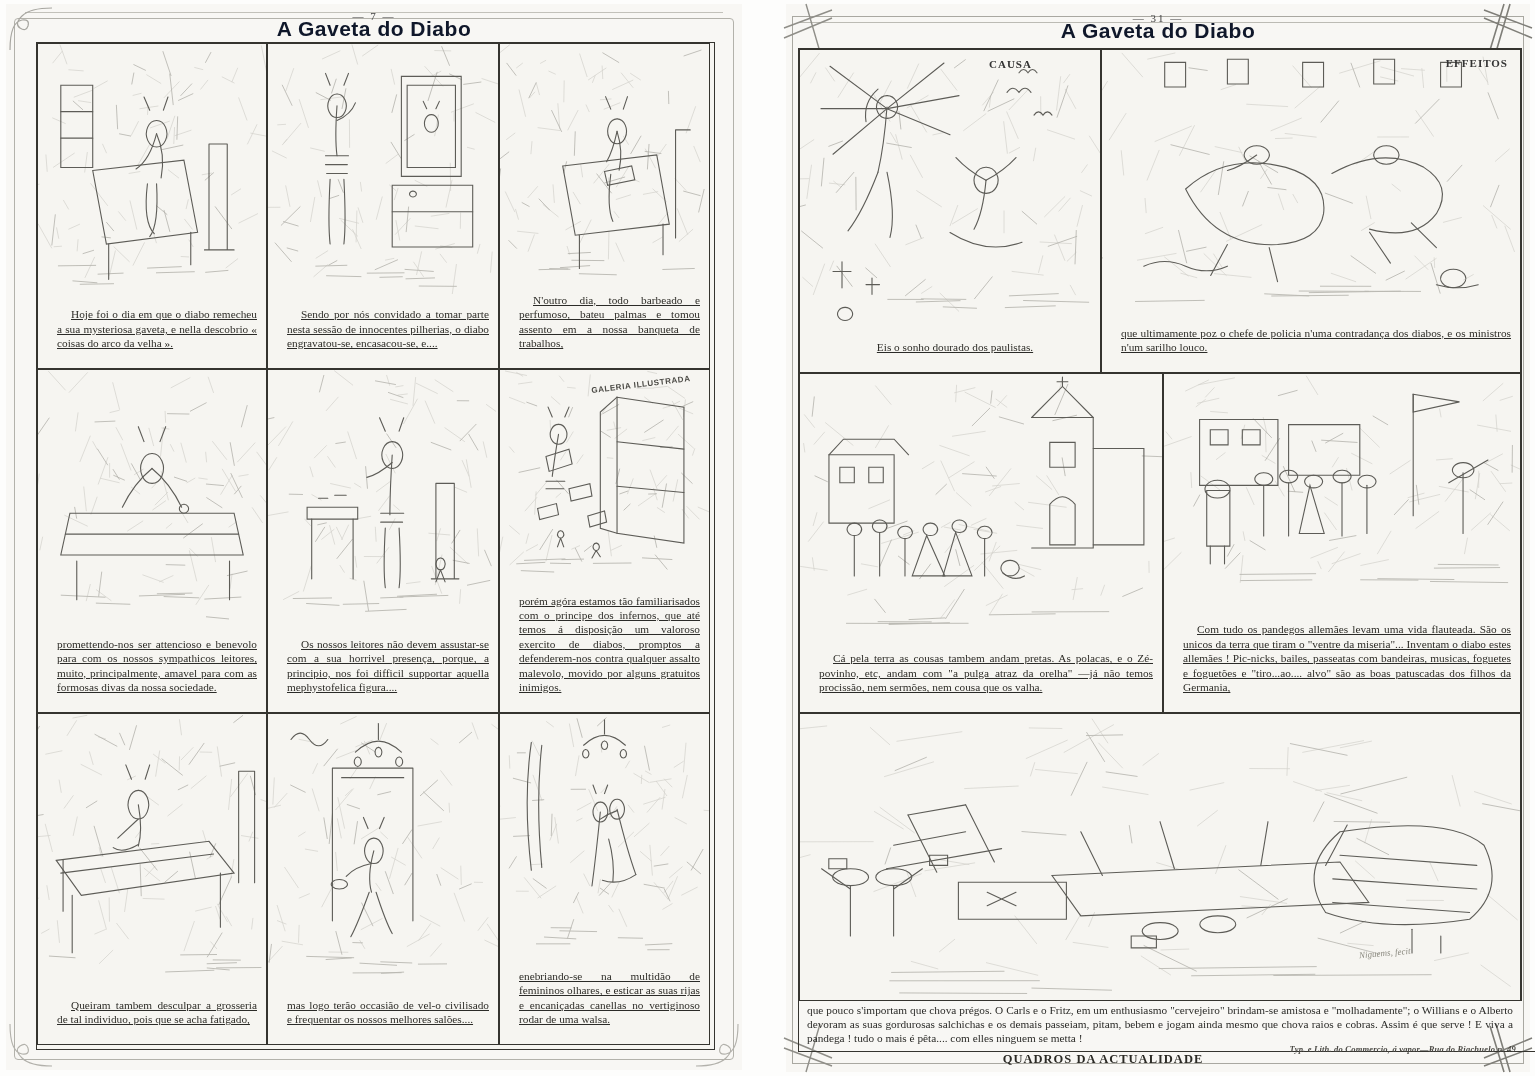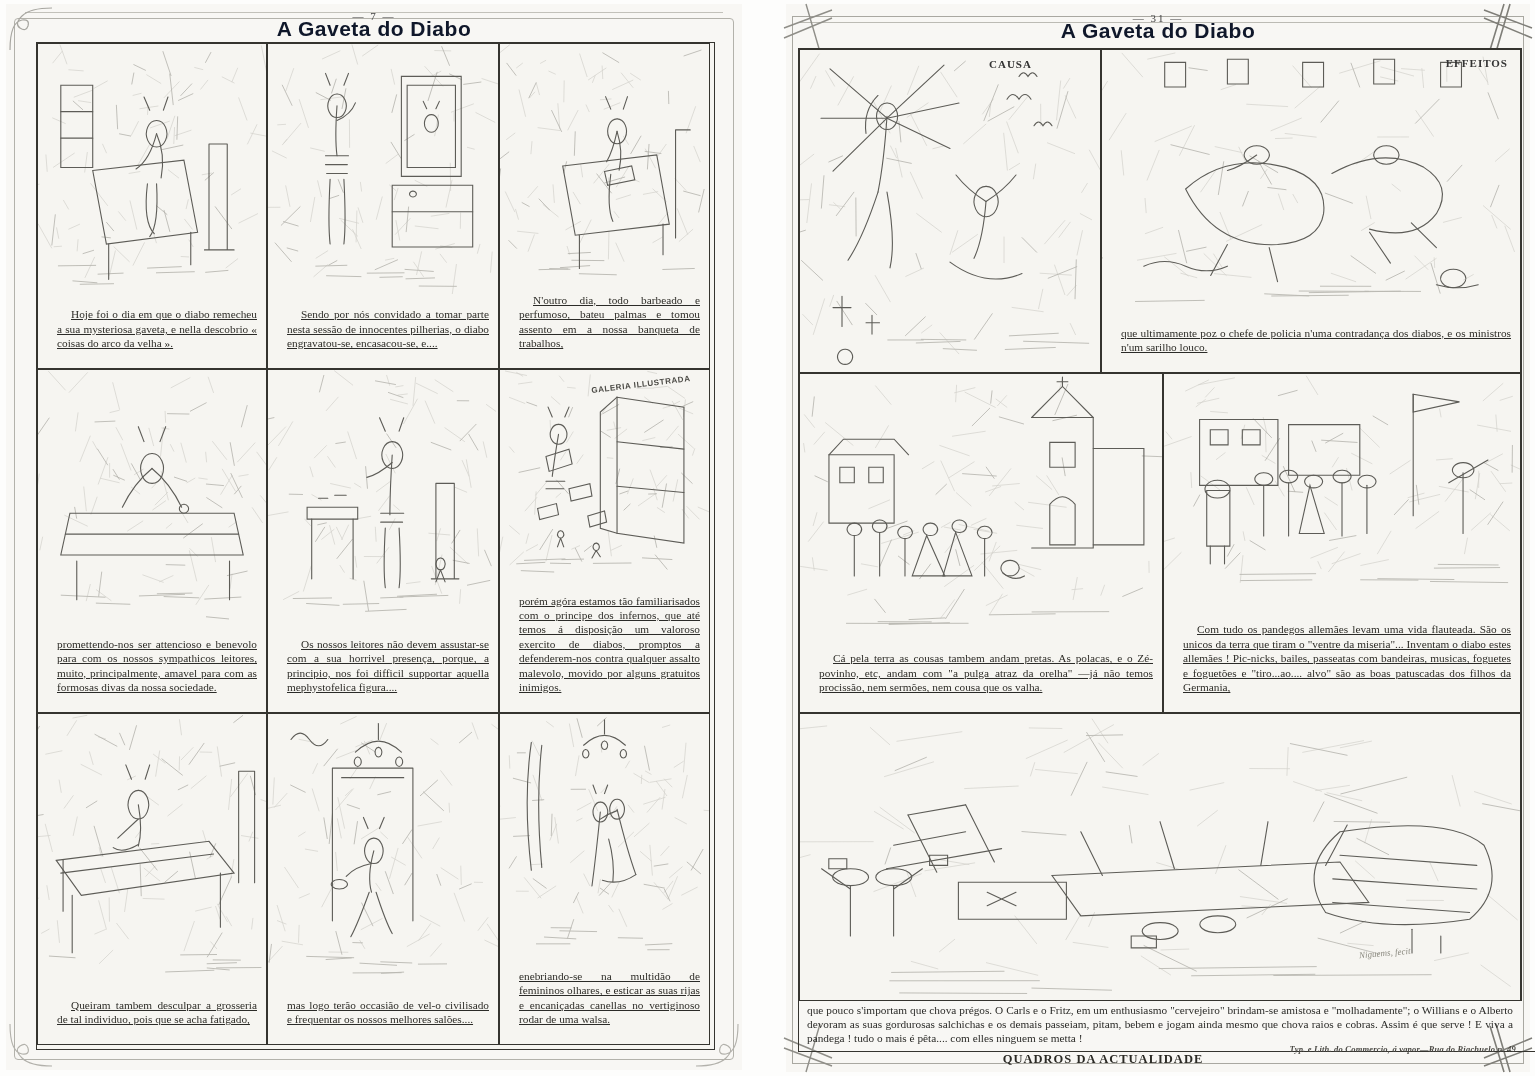--- a/index.html
+++ b/index.html
@@ -1128,20 +1128,21 @@
               <path d="M124,80 q-2,20 -8,30" fill="none" stroke="#5d5c57" stroke-width="1.1" vector-effect="non-scaling-stroke" stroke-linecap="round"></path>
               <path d="M100,112 q24,14 48,6" fill="none" stroke="#5d5c57" stroke-width="1.1" vector-effect="non-scaling-stroke" stroke-linecap="round"></path>
               <path d="M138,26 q4,-5 8,0 q4,-5 8,0" fill="none" stroke="#5d5c57" stroke-width="1.1" vector-effect="non-scaling-stroke" stroke-linecap="round"></path>
               <path d="M156,40 q3,-4 6,0 q3,-4 6,0" fill="none" stroke="#5d5c57" stroke-width="1.1" vector-effect="non-scaling-stroke" stroke-linecap="round"></path>
               <path d="M146,14 q3,-4 6,0 q3,-4 6,0" fill="none" stroke="#5d5c57" stroke-width="1.1" vector-effect="non-scaling-stroke" stroke-linecap="round"></path>
               <path d="M28,130 v16 M22,136 h12" fill="none" stroke="#5d5c57" stroke-width="1.1" vector-effect="non-scaling-stroke" stroke-linecap="round"></path>
               <path d="M48,140 v10 M44,144 h9" fill="none" stroke="#5d5c57" stroke-width="1.1" vector-effect="non-scaling-stroke" stroke-linecap="round"></path>
               <path d="M30,158 a5,4 0 1,0 0.1,0" fill="none" stroke="#5d5c57" stroke-width="1.1" vector-effect="non-scaling-stroke" stroke-linecap="round"></path>
             </svg>
           </div>
+        <p class="cap ctr">Eis o sonho dourado dos paulistas.</p>
       </div>
       <div class="panel" style="flex:1;">
         <span class="cornerlab" style="top:7px;right:12px;">EFFEITOS</span>
         <div class="art">
             <svg viewBox="0 0 200 170" preserveAspectRatio="none">
               <line x1="153.02715110640375" y1="11.731106118173853" x2="153.89747656371583" y2="24.603106312110747" stroke="#d2d1cb" stroke-width="0.7" vector-effect="non-scaling-stroke"></line>
               <line x1="64.06005211549812" y1="22.42033559476041" x2="56.782329315483565" y2="25.698372693614594" stroke="#d2d1cb" stroke-width="0.7" vector-effect="non-scaling-stroke"></line>
               <line x1="182.3093715004201" y1="4.290924153426161" x2="184.75658927957556" y2="22.668674914248186" stroke="#d2d1cb" stroke-width="0.7" vector-effect="non-scaling-stroke"></line>
               <line x1="53.30471340068836" y1="131.87611635396075" x2="57.71449760563253" y2="141.36995454148075" stroke="#d2d1cb" stroke-width="0.7" vector-effect="non-scaling-stroke"></line>
               <line x1="37.51560767624323" y1="144.50373567850502" x2="45.55366791417361" y2="147.534505417662" stroke="#d2d1cb" stroke-width="0.7" vector-effect="non-scaling-stroke"></line>

